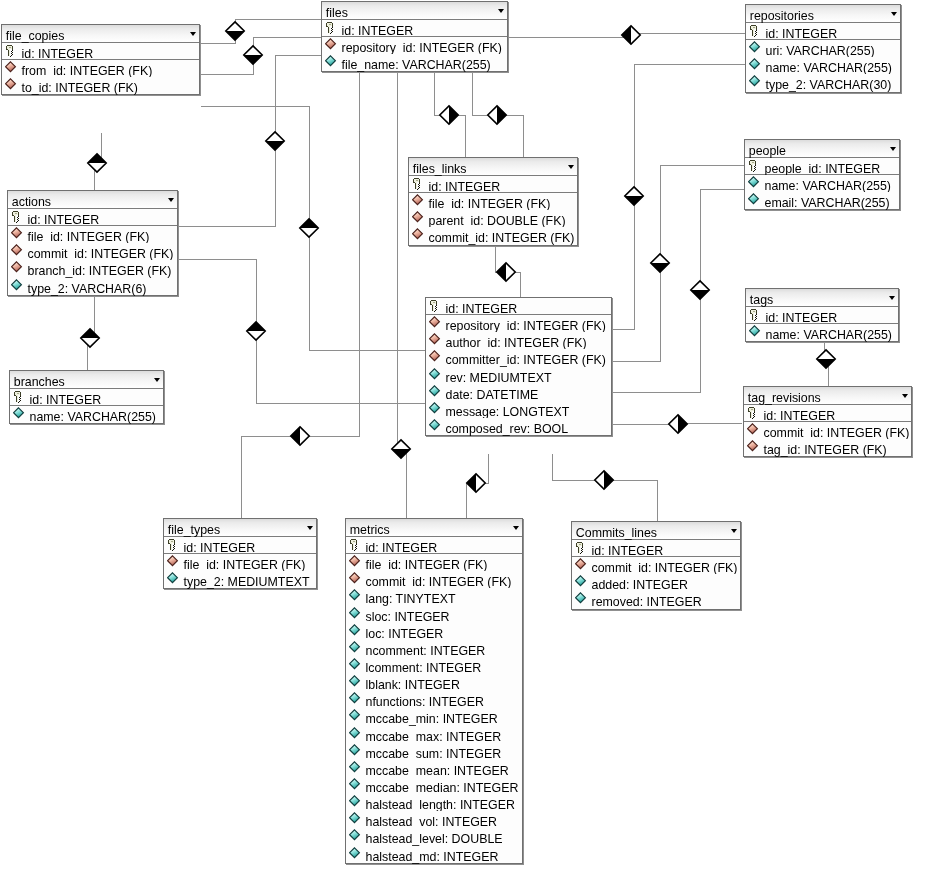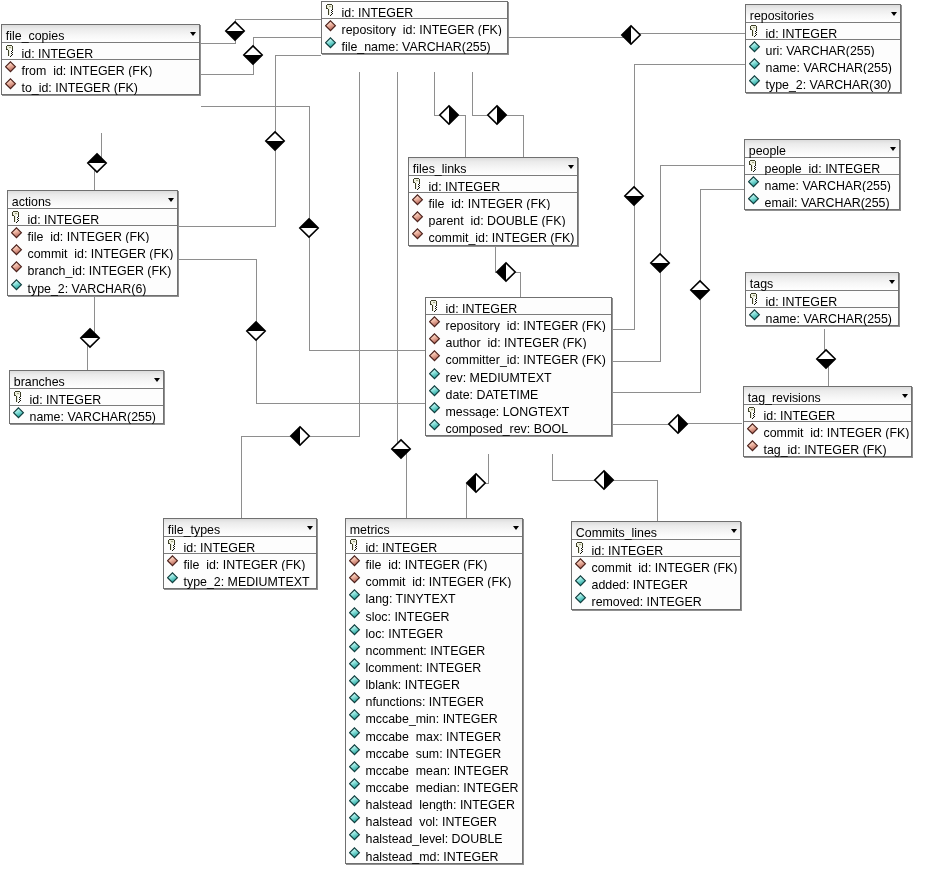--- a/index.html
+++ b/index.html
@@ -231,20 +231,24 @@
               <stop offset="0.4" stop-color="#f0b9a5"></stop>
               <stop offset="1" stop-color="#b05c50"></stop>
             </linearGradient>
           </defs>
           <path d="M5.5 0.8 L10.4 5.7 L5.5 10.6 L0.6 5.7 Z" fill="url(#g0_3)" stroke="#4a201a" stroke-width="1.2" stroke-linejoin="miter"></path>
         </svg>
         <span class="row-label">to_id: INTEGER (FK)</span>
       </div>
 </div>
 <div class="entity" style="left:321px;top:1px;width:187px">
+  <div class="ent-header">
+        <span class="ent-title">files</span>
+        <span class="ent-caret"></span>
+      </div>
   <div class="ent-pk" style="height:17.15px">
         <svg class="row-icon" viewBox="0 0 13 13" shape-rendering="crispEdges">
           <g fill="#3c3e26">
             <rect x="2" y="0.5" width="5" height="1"></rect>
             <rect x="1" y="1.5" width="1" height="3.5"></rect>
             <rect x="7" y="1.5" width="1" height="3.5"></rect>
             <rect x="1" y="5" width="2" height="1"></rect>
             <rect x="3" y="5.5" width="1" height="6.5"></rect>
             <rect x="7" y="5" width="1" height="1"></rect>
           </g>
@@ -568,21 +572,21 @@
               <stop offset="0" stop-color="#e6faf8"></stop>
               <stop offset="0.4" stop-color="#90e4de"></stop>
               <stop offset="1" stop-color="#169e97"></stop>
             </linearGradient>
           </defs>
           <path d="M5.5 0.8 L10.4 5.7 L5.5 10.6 L0.6 5.7 Z" fill="url(#g5_2)" stroke="#0f3d3d" stroke-width="1.2" stroke-linejoin="miter"></path>
         </svg>
         <span class="row-label">email: VARCHAR(255)</span>
       </div>
 </div>
-<div class="entity" style="left:745px;top:272px;width:154px">
+<div class="entity" style="left:745px;top:288px;width:154px">
   <div class="ent-header">
         <span class="ent-title">tags</span>
         <span class="ent-caret"></span>
       </div>
   <div class="ent-pk" style="height:17.15px">
         <svg class="row-icon" viewBox="0 0 13 13" shape-rendering="crispEdges">
           <g fill="#3c3e26">
             <rect x="2" y="0.5" width="5" height="1"></rect>
             <rect x="1" y="1.5" width="1" height="3.5"></rect>
             <rect x="7" y="1.5" width="1" height="3.5"></rect>

